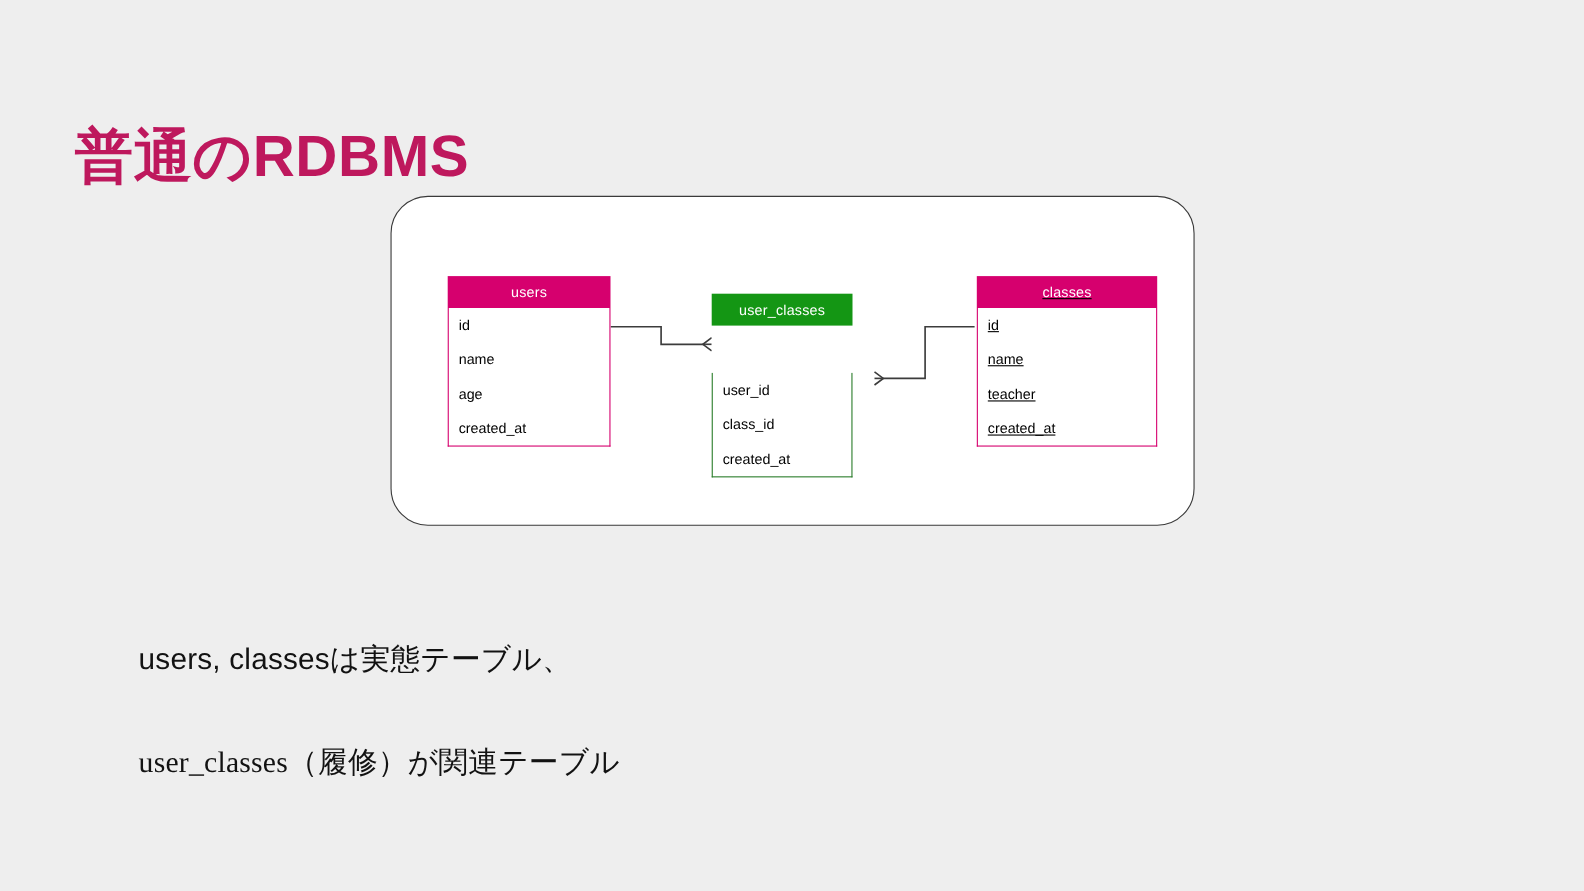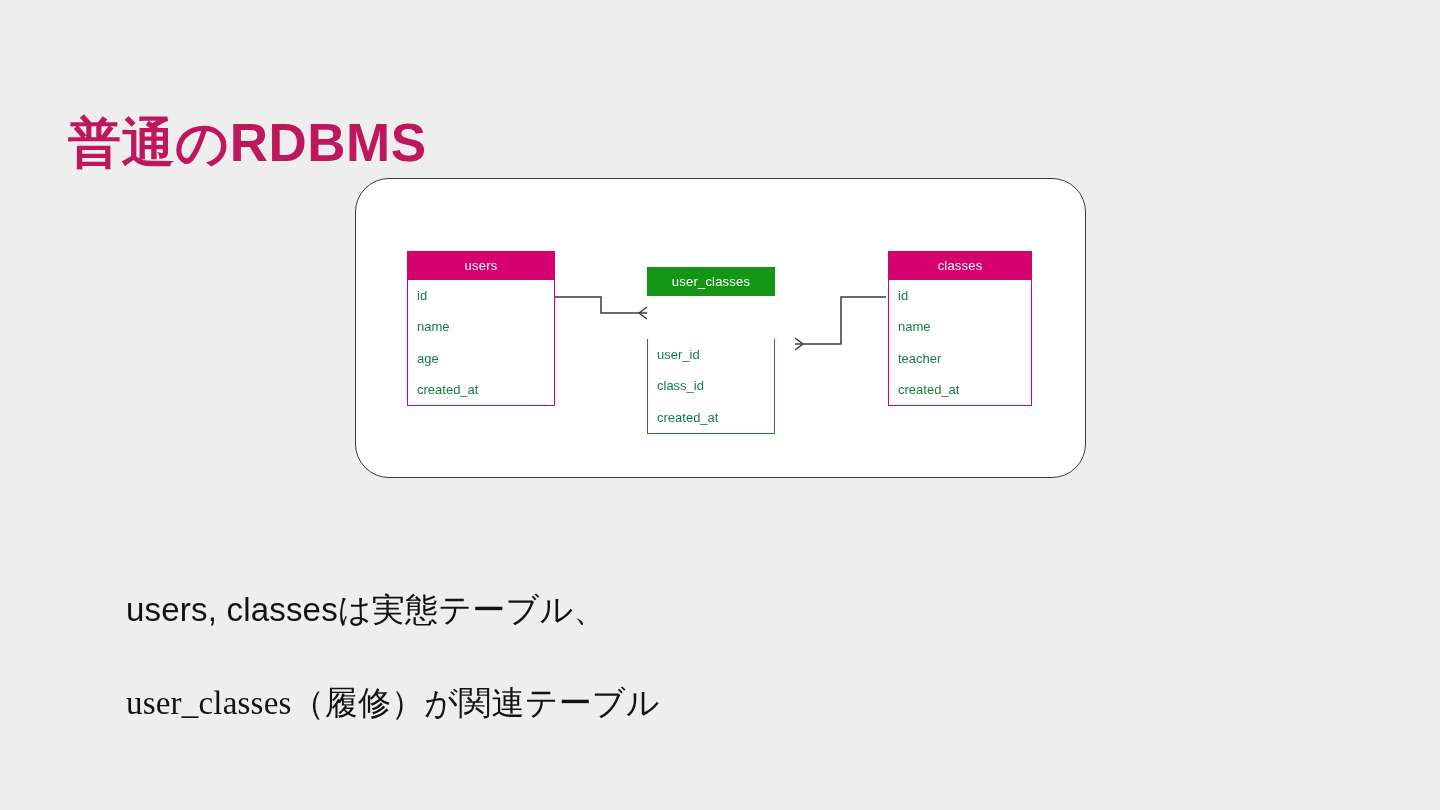--- a/index.html
+++ b/index.html
@@ -68,38 +68,38 @@
   .er-table .er-body {
     box-sizing: border-box;
     border-style: solid;
     border-width: 0 1px 1px 1px;
     padding: 0;
   }
   .er-table .er-row {
     height: 31.3px;
     line-height: 31.3px;
     font-size: 13px;
-    color: #15803d;
+    color: #000000;
     padding-left: 9px;
     box-sizing: border-box;
     white-space: nowrap;
   }
 
   
   .er-table.pink .er-head { background: #d6006e; }
   .er-table.pink .er-body { border-color: #d6006e; }
 
   
   .er-table.green .er-head { background: #149614; }
   .er-table.green .er-body { border-color: #2a7d2a; margin-top: 43px; }
 
   
   #table-users        { left: 51px;  top: 72px;  width: 148px; }
   #table-user-classes { left: 291px; top: 88px;  width: 128px; }
-  #table-classes      { left: 532px; top: 72px;  width: 144px; }
+  #table-classes      { left: 532px; top: 72px;  width: 164px; text-decoration: underline; }
 
   
   .connectors {
     position: absolute;
     left: 0;
     top: 0;
     width: 731px;
     height: 300px;
     pointer-events: none;
   }
@@ -110,21 +110,21 @@
     stroke-width: 1.5px;
     stroke-linejoin: miter;
     stroke-linecap: butt;
   }
 
   
   .body-text {
     position: absolute;
     left: 126px;
     color: #121212;
-    font-size: 33px;
+    font-size: 27px;
     line-height: 1.25;
     white-space: nowrap;
     letter-spacing: 0.2px;
   }
   #body-line-1 { top: 556px; }
   #body-line-2 { top: 650px; font-family: Liberation Serif, serif; }
 </style>
 </head>
 <body>
 

